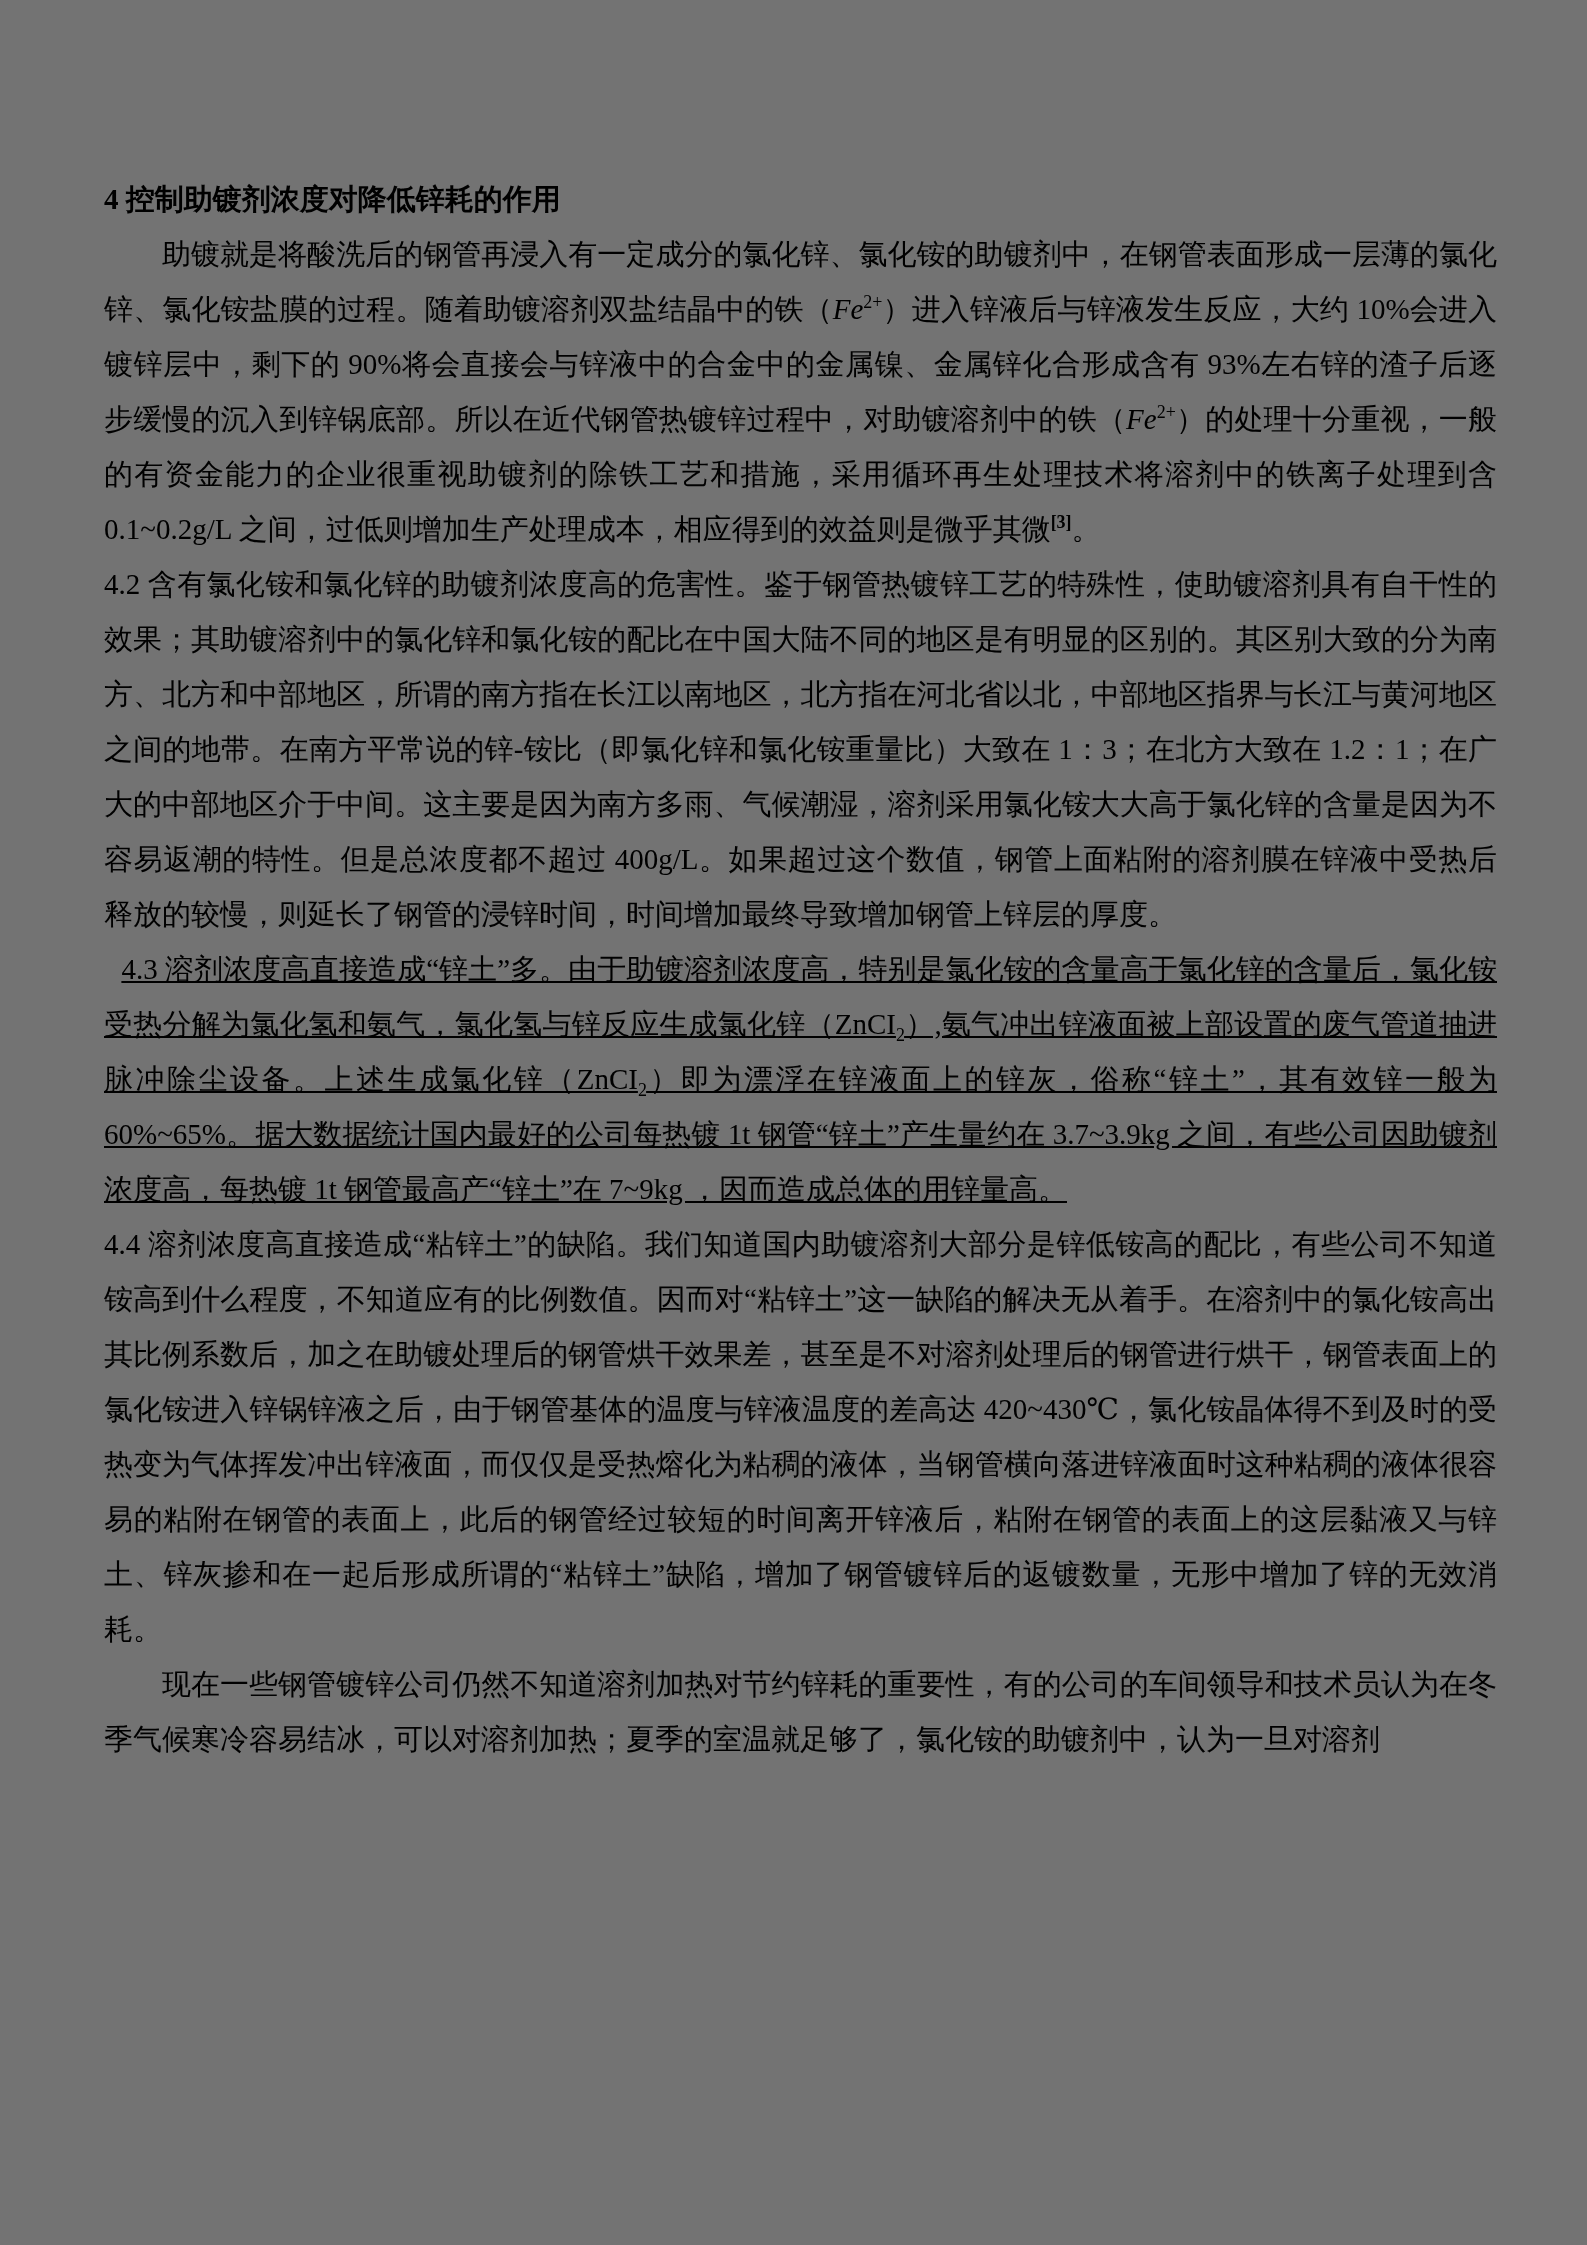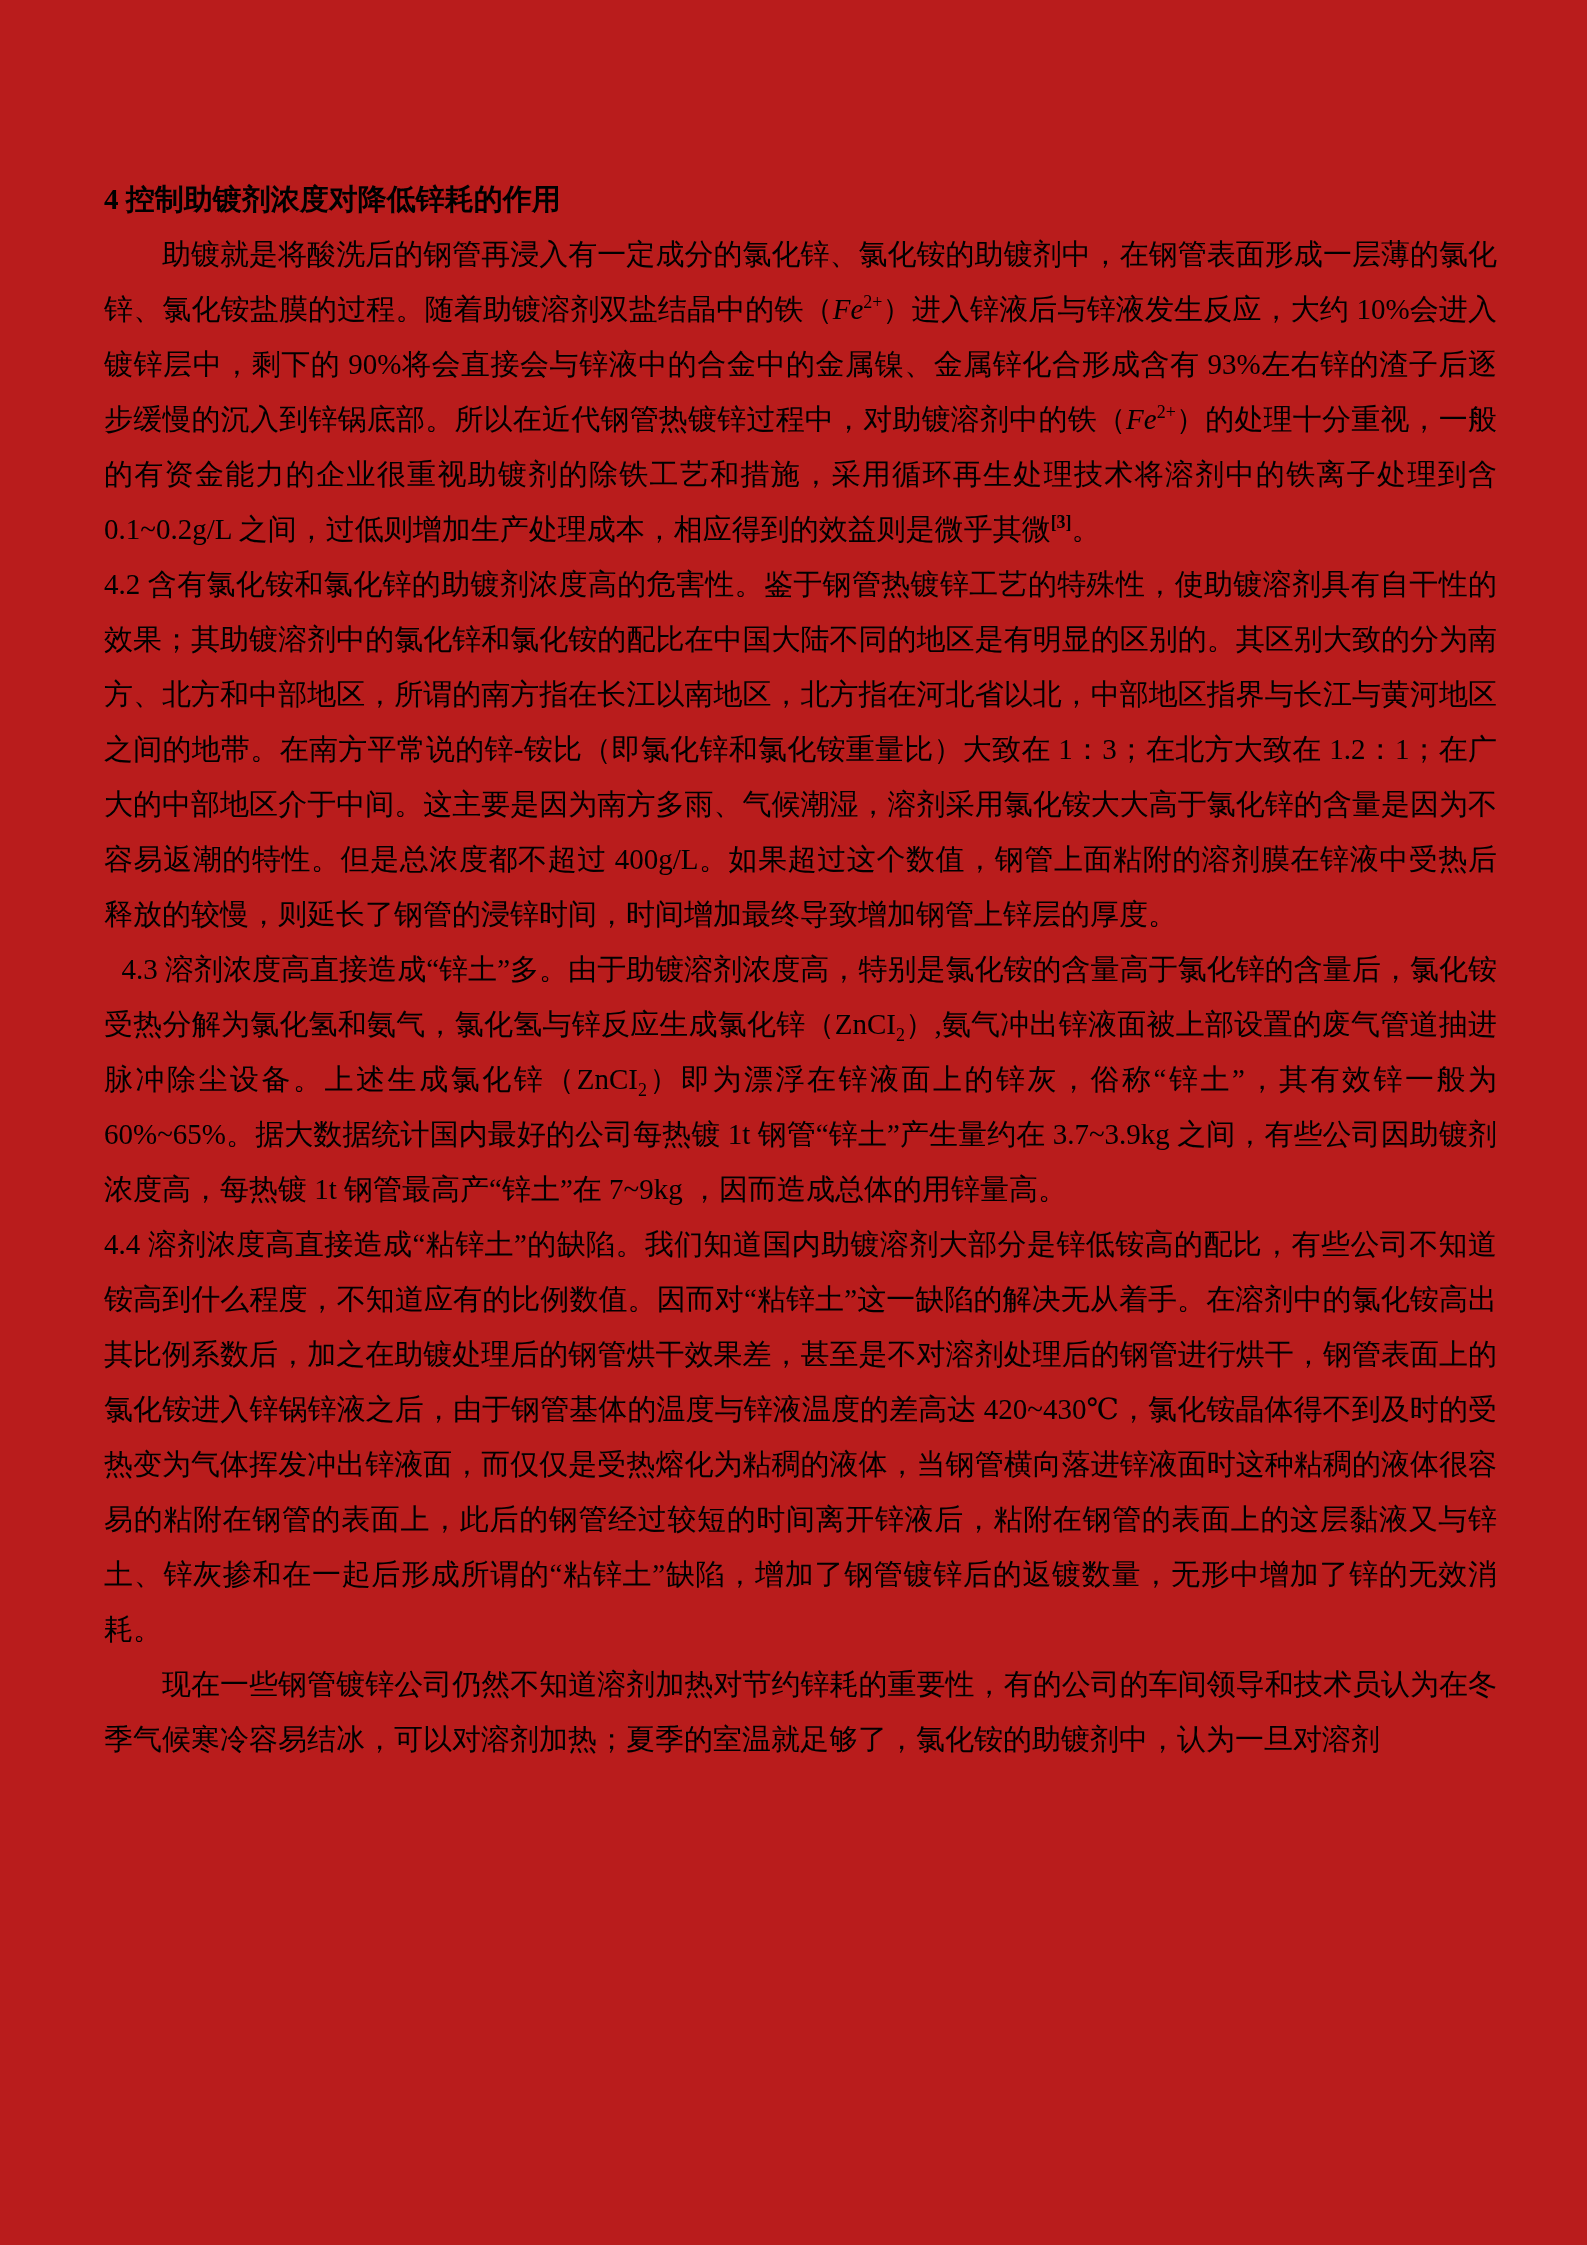--- a/index.html
+++ b/index.html
@@ -5,21 +5,21 @@
   html, body {
     margin: 0;
     padding: 0;
     background: #e8e8e8;
   }
   .page {
     position: relative;
     width: 1587px;
     height: 2245px;
     margin: 0 auto;
-    background: #b91c1c;
+    background: #737373;
     color: #000000;
     overflow: hidden;
   }
   .doc-body {
     position: absolute;
     left: 104px;
     top: 172px;
     width: 1393px;
     font-family: "Liberation Serif", "DejaVu Serif", serif;
     font-size: 29px;
@@ -29,21 +29,21 @@
     margin: 0;
     padding: 0;
     text-align: justify;
     text-justify: inter-character;
   }
   p.para.heading {
     font-weight: bold;
     text-align: left;
   }
   .indent-none  { text-indent: 0; }
-  .indent-small { text-indent: 0.6em; }
+  .indent-small { text-indent: 0.6em; text-decoration: underline; }
   .indent-full  { text-indent: 2em; }
   sup, sub {
     font-size: 0.62em;
     line-height: 0;
   }
   .i { font-style: italic; }
   .b { font-weight: bold; }
 </style>
 </head>
 <body>

